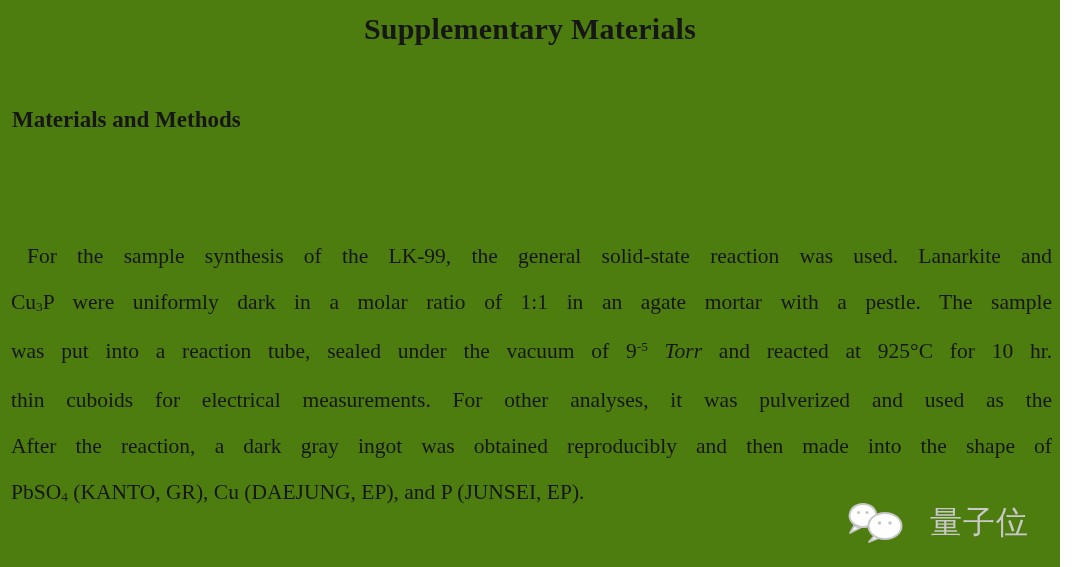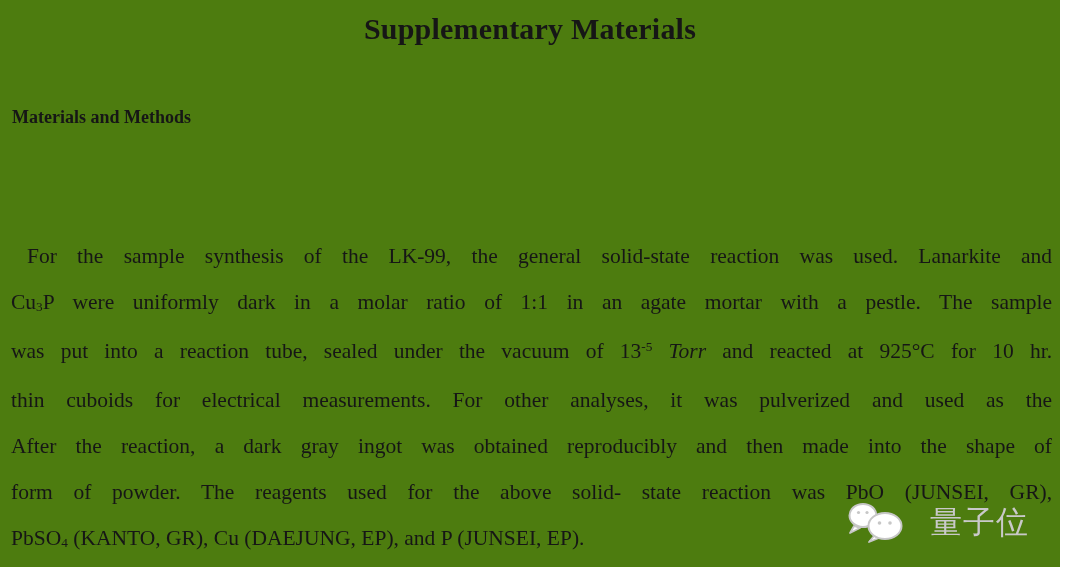--- a/index.html
+++ b/index.html
@@ -18,21 +18,21 @@
     top: 12px; left: 0;
     width: 100%;
     text-align: center;
     font-size: 30px;
     font-weight: bold;
     letter-spacing: 0.2px;
   }
   .section-heading {
     position: absolute;
     top: 107px; left: 12px;
-    font-size: 18px;
+    font-size: 23px;
     font-weight: bold;
   }
   .subsection-heading {
     position: absolute;
     top: 183px; left: 57px;
     font-size: 23px;
     font-weight: bold;
   }
   .para {
     position: absolute;
@@ -88,24 +88,23 @@
 <div class="doc">
 
   <h1 class="title">Supplementary Materials</h1>
 
   <h2 class="section-heading">Materials and Methods</h2>
 
 
   <div class="para">
       <div class="line indent"><span>For the sample synthesis of the LK-99, the general solid-state reaction was used. Lanarkite and</span></div>
       <div class="line"><span>Cu</span><sub>3</sub><span>P were uniformly dark in a molar ratio of 1:1 in an agate mortar with a pestle. The sample</span></div>
-      <div class="line"><span>was put into a reaction tube, sealed under the vacuum of 13</span><sup>-5</sup><i> Torr</i><span> and reacted at 925°C for 10 hr.</span></div>
+      <div class="line"><span>was put into a reaction tube, sealed under the vacuum of 9</span><sup>-5</sup><i> Torr</i><span> and reacted at 925°C for 10 hr.</span></div>
       <div class="line"><span>thin cuboids for electrical measurements. For other analyses, it was pulverized and used as the</span></div>
       <div class="line"><span>After the reaction, a dark gray ingot was obtained reproducibly and then made into the shape of</span></div>
-      <div class="line"><span>form of powder. The reagents used for the above solid- state reaction was PbO (JUNSEI, GR),</span></div>
       <div class="line last"><span>PbSO</span><sub>4</sub><span> (KANTO, GR), Cu (DAEJUNG, EP), and P (JUNSEI, EP).</span></div>
     </div>
 
   <div class="watermark">
     <svg width="62" height="42" viewBox="0 0 62 42">
 
       <path d="M9 25 L5 32 L15 27 Z" fill="#ffffff" stroke="#c7c7c7" stroke-width="1.8" stroke-linejoin="round"></path>
       <ellipse cx="18" cy="14.5" rx="13.5" ry="11.5" fill="#ffffff" stroke="#c7c7c7" stroke-width="2"></ellipse>
       <circle cx="13.5" cy="11.5" r="1.6" fill="#c7c7c7"></circle>
       <circle cx="22" cy="11.5" r="1.6" fill="#c7c7c7"></circle>

